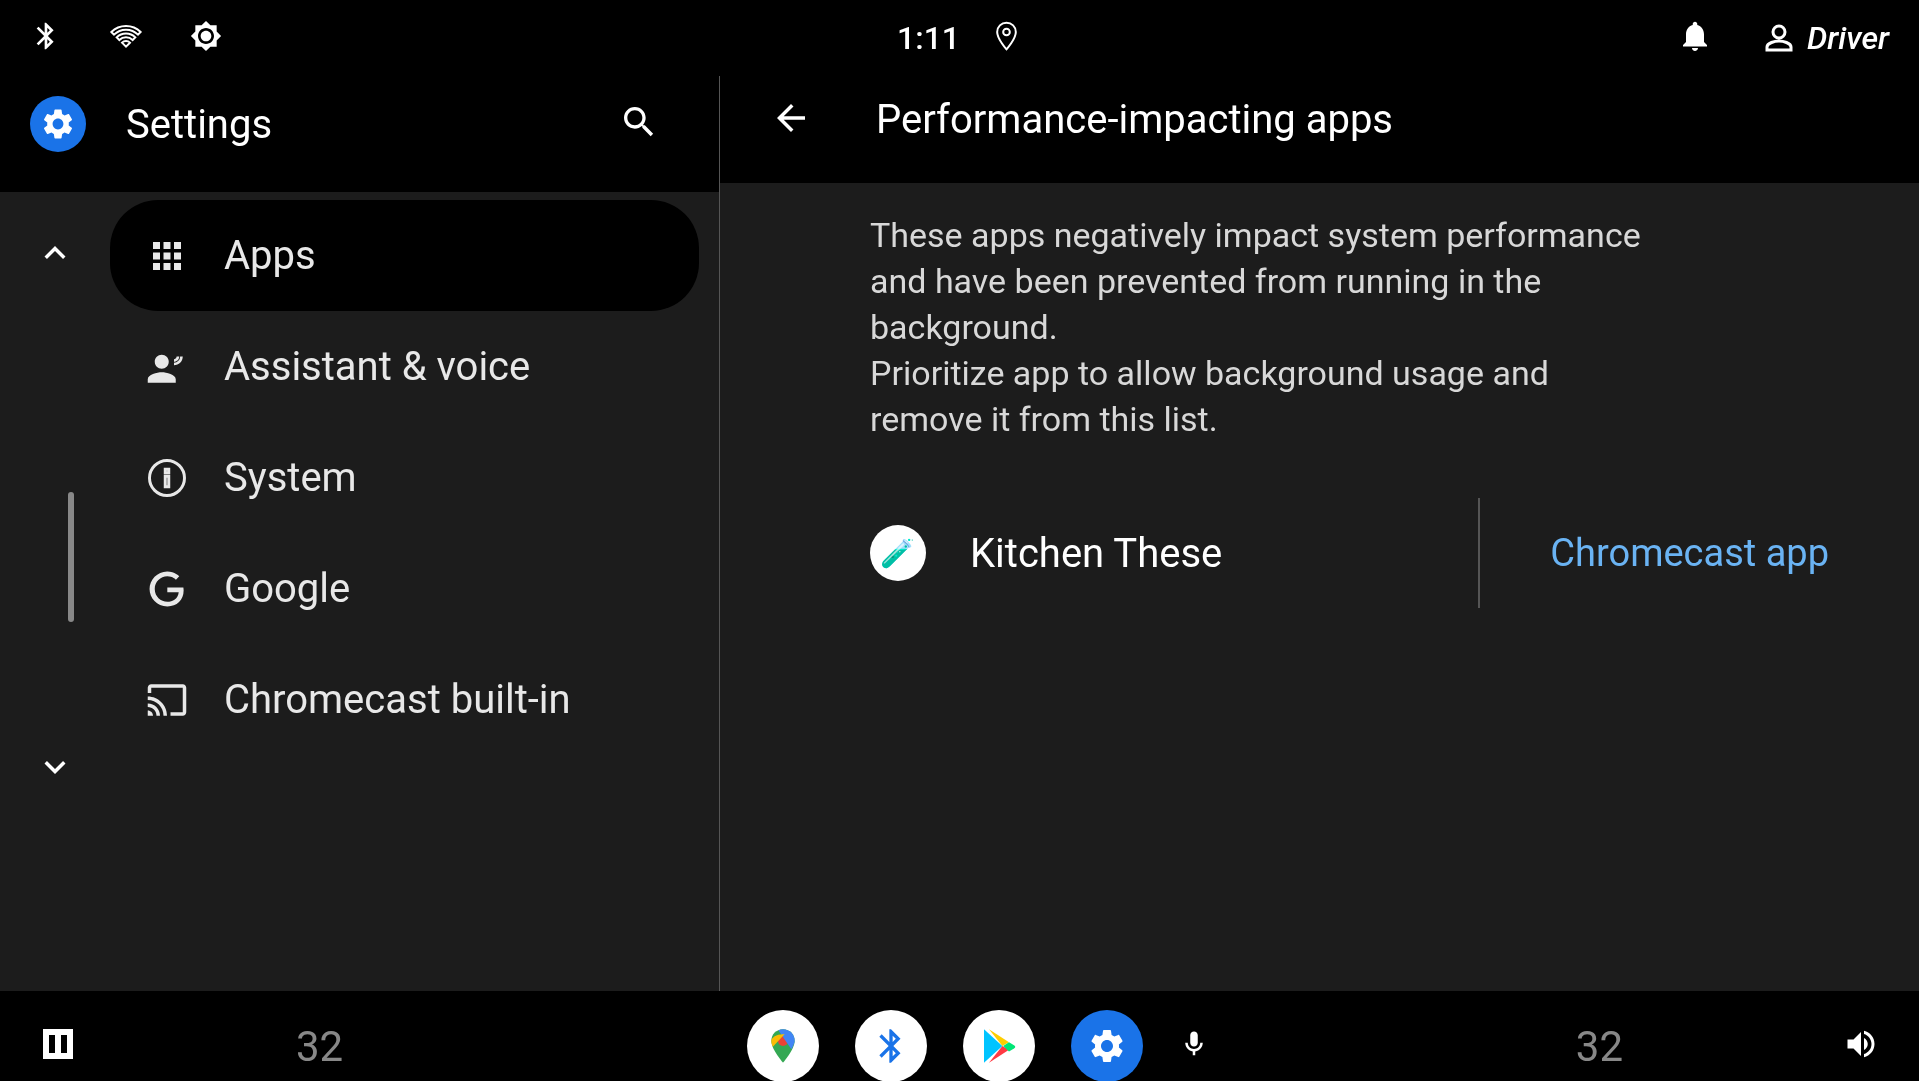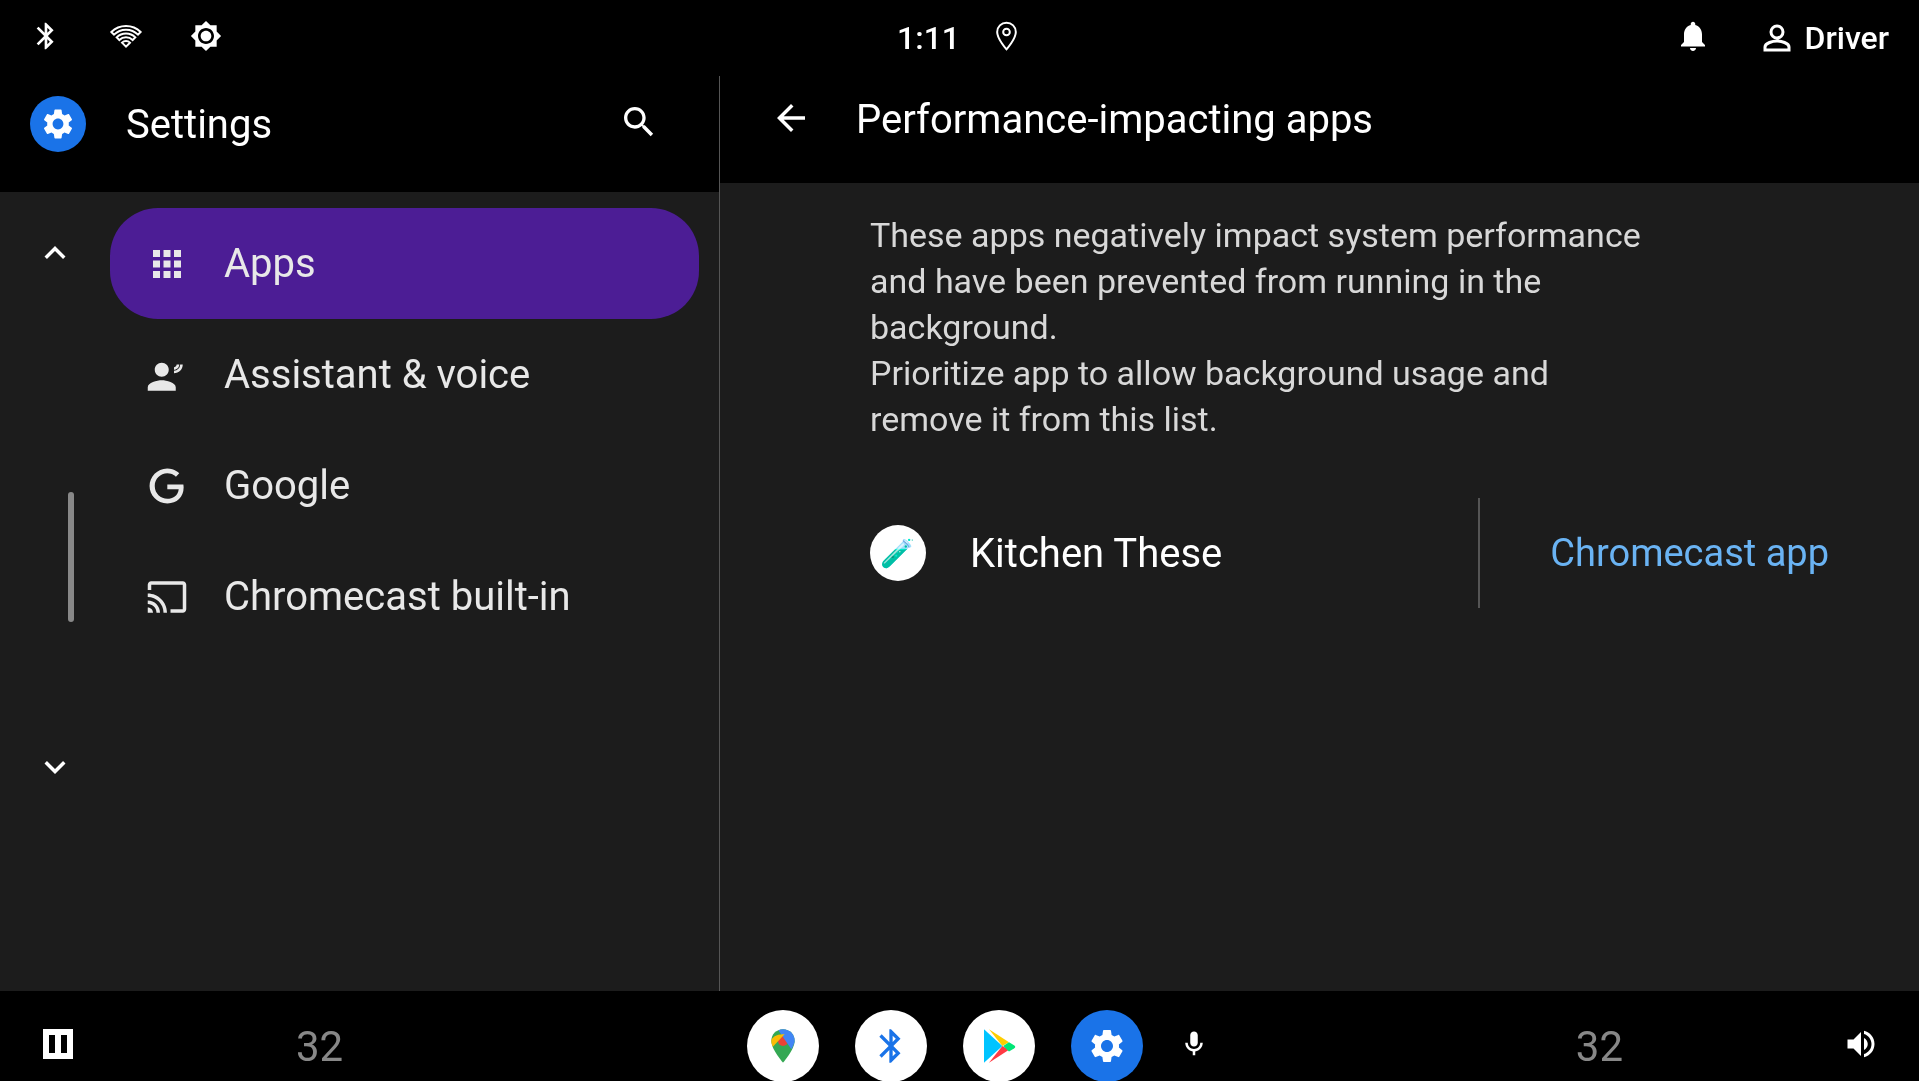--- a/index.html
+++ b/index.html
@@ -26,21 +26,21 @@
     gap: 48px;
   }
   .status-center {
     position: absolute;
     left: 50%;
     transform: translateX(-50%);
     gap: 30px;
   }
   .status-bar svg { width: 32px; height: 32px; fill: #fff; }
   .status-time { font-size: 32px; font-weight: 500; color: #fff; }
-  .status-driver { display: flex; align-items: center; gap: 10px; font-size: 32px; font-weight: 500;}
+  .status-driver { display: flex; align-items: center; gap: 10px; font-size: 32px; font-weight: 500; font-style: italic;}
   .status-right svg { width: 36px; height: 36px; }
 
   
   .main {
     display: flex;
     height: calc(100% - 76px - 90px);
   }
   .sidebar {
     width: 720px;
     background: #000;
@@ -94,22 +94,21 @@
     display: flex;
     align-items: center;
     gap: 36px;
     padding: 32px 36px;
     border-radius: 48px;
     font-size: 40px;
     cursor: pointer;
     color: #e8e8e8;
   }
   .nav-item.selected {
-    background: #4c1d95;
-    margin-top: 8px;
+    background: #000000;
   }
   .nav-item svg { width: 42px; height: 42px; fill: #e8e8e8; }
   .scrollbar-indicator {
     position: absolute;
     left: 68px;
     top: 300px;
     width: 6px;
     height: 130px;
     background: #888;
     border-radius: 3px;
@@ -119,21 +118,21 @@
   .content {
     flex: 1;
     background: #000;
     display: flex;
     flex-direction: column;
   }
   .content-header {
     display: flex;
     align-items: center;
     padding: 20px 30px 40px 50px;
-    gap: 44px;
+    gap: 64px;
   }
   .back-btn svg { width: 42px; height: 42px; fill: #fff; cursor: pointer;}
   .content-title { font-size: 40px; font-weight: 400; }
   .content-body {
     flex: 1;
     background: #1c1c1c;
     padding: 30px 60px 30px 150px;
   }
   .info-text {
     font-size: 34px;
@@ -291,20 +290,26 @@
           <span>Apps</span>
         </div>
         <div class="nav-item">
           <svg viewBox="0 0 24 24">
               <path d="M9 13c2.21 0 4-1.79 4-4s-1.79-4-4-4-4 1.79-4 4 1.79 4 4 4zm0 2c-2.67 0-8 1.34-8 4v2h16v-2c0-2.66-5.33-4-8-4zm10.5-9c0 1.93-1.57 3.5-3.5 3.5v1.5c2.76 0 5-2.24 5-5h-1.5zm-3.5 1.5c.83 0 1.5-.67 1.5-1.5h1.5c0 1.66-1.34 3-3 3V7.5z"></path>
             </svg>
           <span>Assistant &amp; voice</span>
         </div>
         <div class="nav-item">
           <svg viewBox="0 0 24 24">
+              <path d="M12 2C6.48 2 2 6.48 2 12s4.48 10 10 10 10-4.48 10-10S17.52 2 12 2zm1 15h-2v-6h2v6zm0-8h-2V7h2v2z" fill="none" stroke="#e8e8e8" stroke-width="1.7"></path>
+            </svg>
+          <span>System</span>
+        </div>
+        <div class="nav-item">
+          <svg viewBox="0 0 24 24">
               <path d="M21.35 11.1h-9.17v2.73h6.51c-.33 3.81-3.5 5.44-6.5 5.44C8.36 19.27 5 16.25 5 12c0-4.1 3.2-7.27 7.2-7.27 3.09 0 4.9 1.97 4.9 1.97L19 4.72S16.56 2 12.1 2C6.42 2 2.03 6.8 2.03 12c0 5.05 4.13 10 10.22 10 5.35 0 9.25-3.67 9.25-9.09 0-1.15-.15-1.81-.15-1.81z"></path>
             </svg>
           <span>Google</span>
         </div>
         <div class="nav-item">
           <svg viewBox="0 0 24 24">
               <path d="M21 3H3c-1.1 0-2 .9-2 2v3h2V5h18v14h-7v2h7c1.1 0 2-.9 2-2V5c0-1.1-.9-2-2-2zM1 18v3h3c0-1.66-1.34-3-3-3zm0-4v2c2.76 0 5 2.24 5 5h2c0-3.87-3.13-7-7-7zm0-4v2c4.97 0 9 4.03 9 9h2c0-6.08-4.93-11-11-11z"></path>
             </svg>
           <span>Chromecast built-in</span>
         </div>

